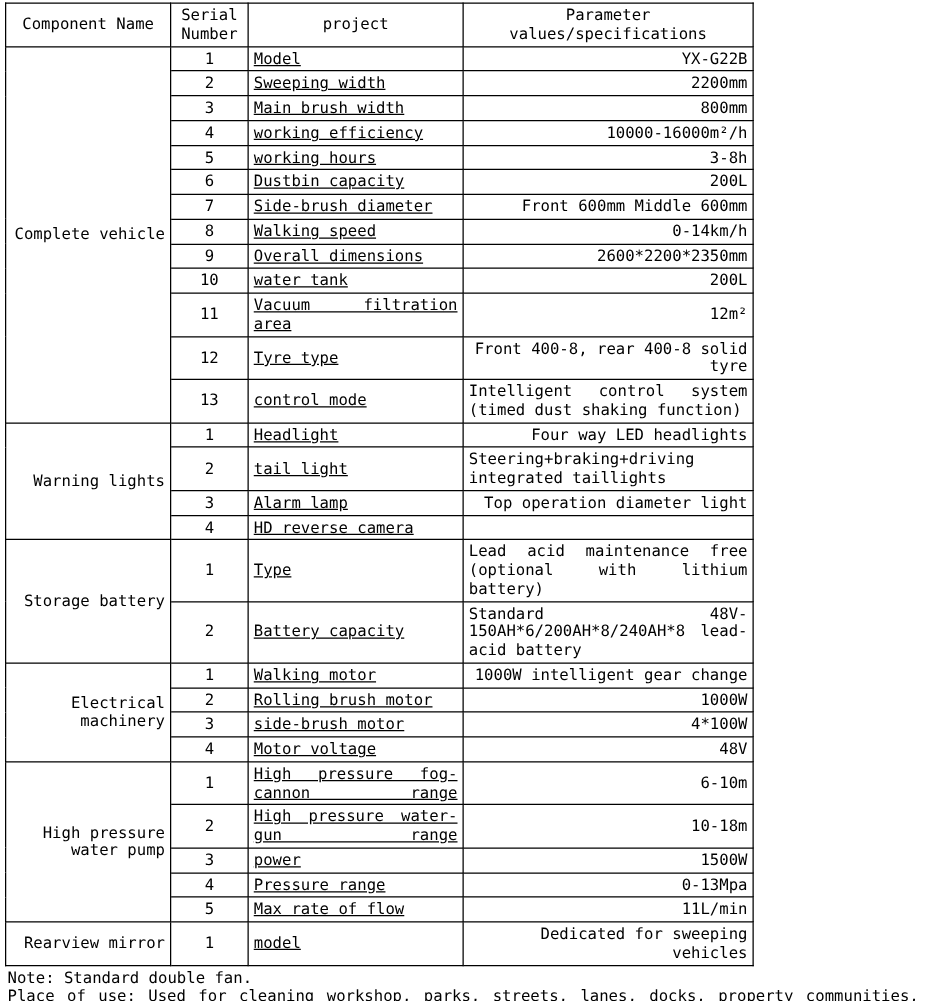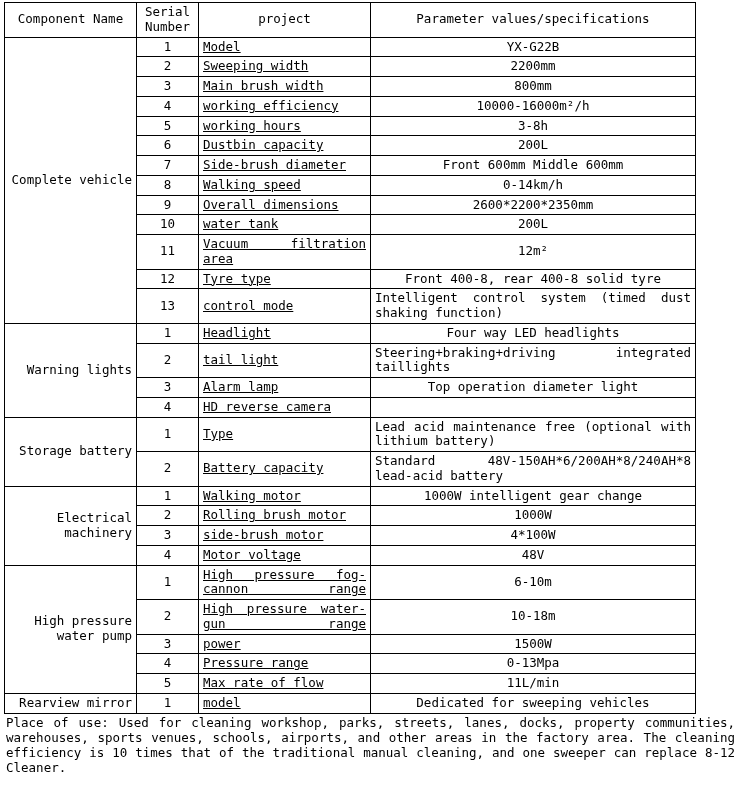--- a/index.html
+++ b/index.html
@@ -13,21 +13,21 @@
     font-family: "DejaVu Sans Mono", monospace;
     color: #000000;
   }
   .sheet {
     width: 737px;
     margin: 0 auto;
     padding-top: 2px;
   }
   table.spec {
     border-collapse: collapse;
-    width: 692px;
+    width: 599px;
     table-layout: fixed;
     margin: 0 2px;
   }
   table.spec td, table.spec th {
     border: 1px solid #000000;
     font-weight: normal;
     font-size: 12.5px;
     line-height: 1.18;
     padding: 2px 4px;
     vertical-align: middle;
@@ -48,21 +48,21 @@
   }
   td.serial {
     text-align: center;
   }
   td.project {
     text-align: left;
     padding-left: 5px;
     text-decoration: underline;
   }
   td.param {
-    text-align: center;
+    text-align: right;
     padding-left: 5px;
   }
   td.justify {
     text-align: justify;
     text-align-last: justify;
     padding-left: 5px;
     padding-right: 6px;
   }
   td.param-justify {
     text-align: justify;
@@ -251,15 +251,16 @@
         <tr>
           <td class="comp" rowspan="1">Rearview mirror</td>
           <td class="serial">1</td>
           <td class="project">model</td>
           <td class="param">Dedicated for sweeping vehicles</td>
         </tr>
       </tbody>
   </table>
 
   <div class="notes" id="notes-block">
+      <p class="note-first">Note: Standard double fan.</p>
       <p>Place of use: Used for cleaning workshop, parks, streets, lanes, docks, property communities, warehouses, sports venues, schools, airports, and other areas in the factory area. The cleaning efficiency is 10 times that of the traditional manual cleaning, and one sweeper can replace 8-12 Cleaner.</p>
     </div>
 </div>
 
 </body></html>

